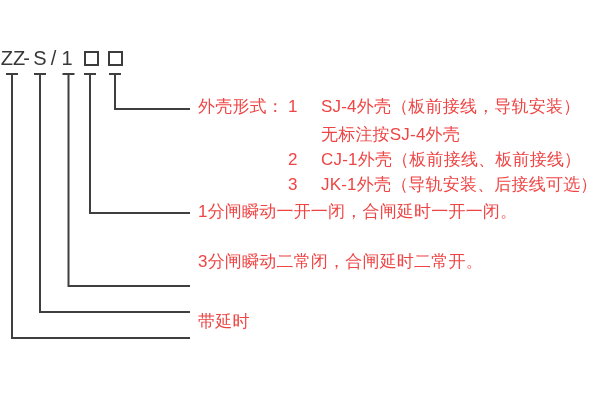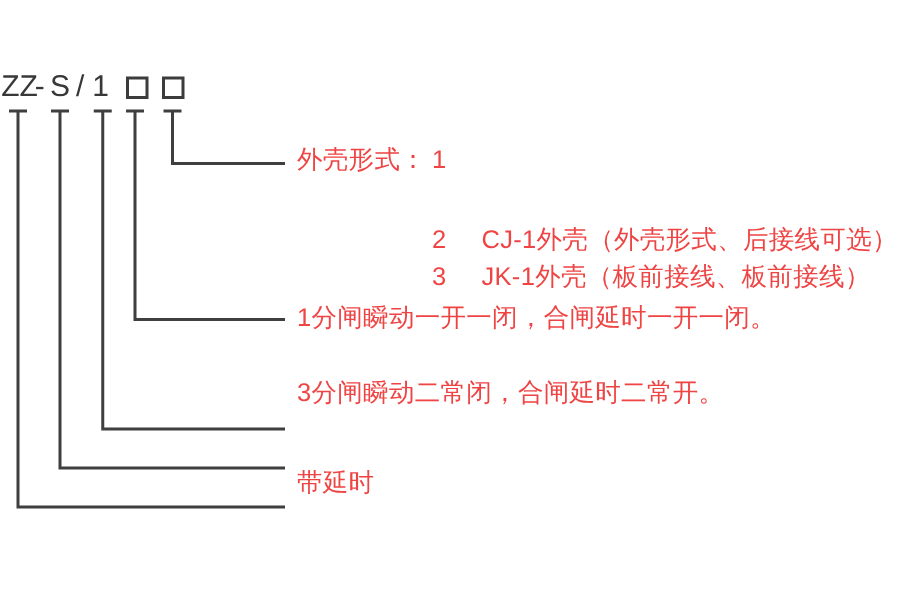--- a/index.html
+++ b/index.html
@@ -40,23 +40,25 @@
   <span class="model-seg" style="left:13px">ZZ</span>
   <span class="model-seg" style="left:26.5px">-</span>
   <span class="model-seg" style="left:40px">S</span>
   <span class="model-seg" style="left:53.5px">/</span>
   <span class="model-seg" style="left:67px">1</span>
   <span class="ph-box" style="left:84px"></span>
   <span class="ph-box" style="left:108px"></span>
 
   <span class="txt" style="left:198px;top:98px">外壳形式：</span>
   <span class="txt" style="left:288px;top:98px">1</span>
+  <span class="txt" style="left:321px;top:98px">SJ-4外壳（板前接线，导轨安装）</span>
+  <span class="txt" style="left:321px;top:126px">无标注按SJ-4外壳</span>
   <span class="txt" style="left:288px;top:151px">2</span>
-  <span class="txt" style="left:321px;top:151px">CJ-1外壳（外壳形式、后接线可选）</span>
+  <span class="txt" style="left:321px;top:151px">CJ-1外壳（板前接线、板前接线）</span>
   <span class="txt" style="left:288px;top:176px">3</span>
-  <span class="txt" style="left:321px;top:176px">JK-1外壳（板前接线、板前接线）</span>
+  <span class="txt" style="left:321px;top:176px">JK-1外壳（导轨安装、后接线可选）</span>
 
   <span class="txt" style="left:198px;top:203px">1分闸瞬动一开一闭，合闸延时一开一闭。</span>
   <span class="txt" style="left:198px;top:253px">3分闸瞬动二常闭，合闸延时二常开。</span>
 
   <span class="txt" style="left:198px;top:313px">带延时</span>
 
 </div>
 
 </body></html>

